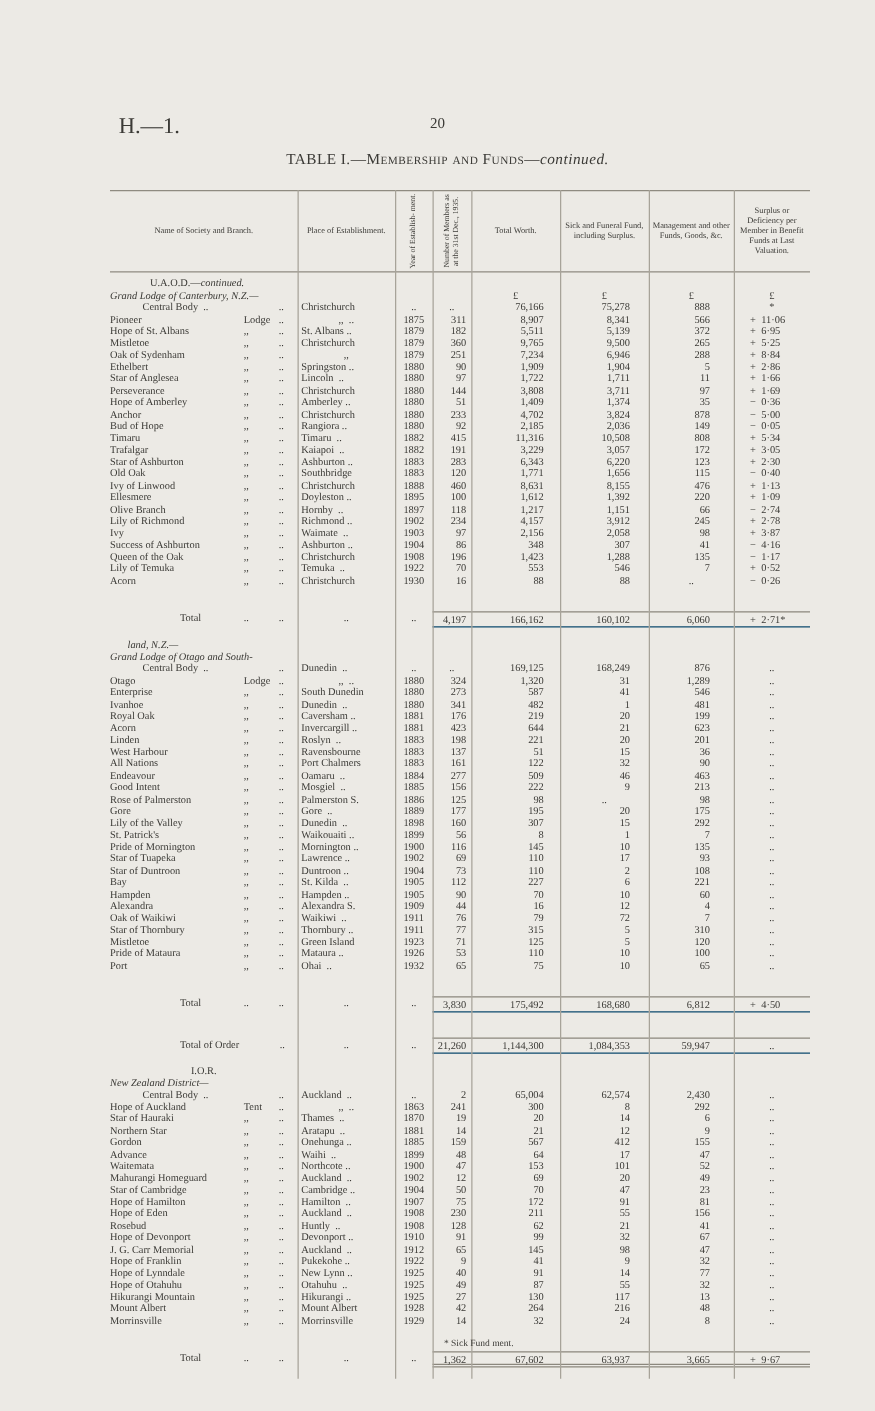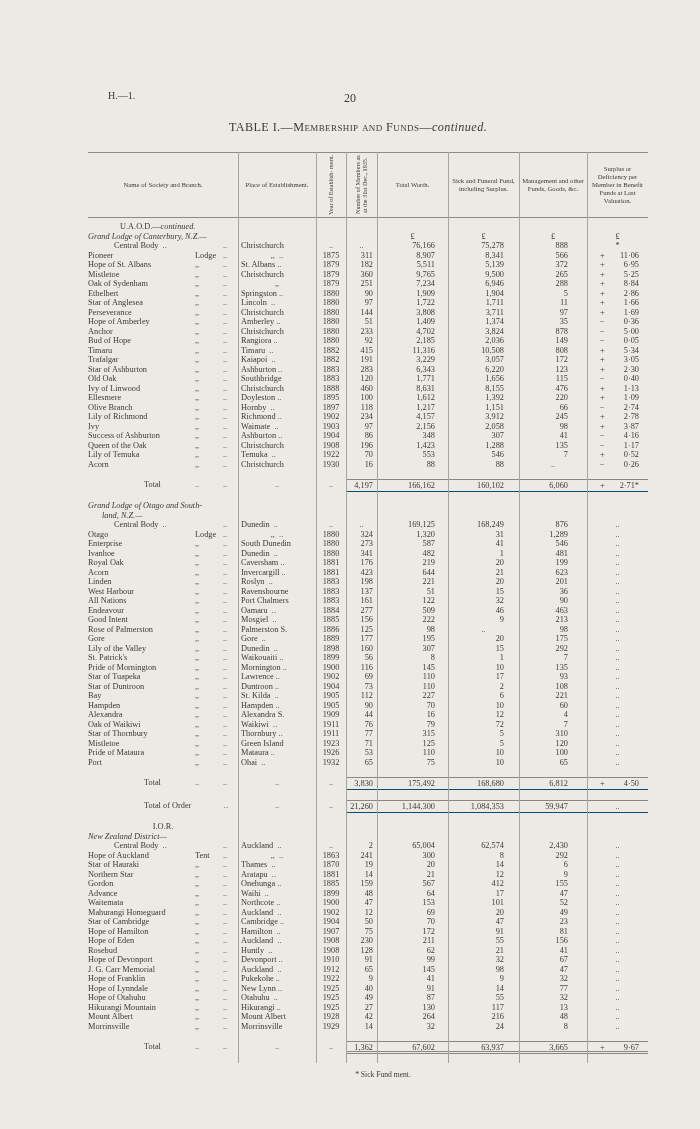--- a/index.html
+++ b/index.html
@@ -1,18 +1,18 @@
 <!DOCTYPE html>
 <html><head>
 <meta charset="utf-8">
 <style>
   * { margin:0; padding:0; box-sizing:border-box; }
   html,body { width:700px; height:1129px; }
   body { background:#eceae5; font-family:"Liberation Serif", serif; color:#3b3a36; position:relative; overflow:hidden; }
-  .doc-ref { position:absolute; left:108px; top:90px; font-size:10px; }
+  .doc-ref { position:absolute; left:95px; top:90px; font-size:18px; }
   .page-num { position:absolute; left:0; top:91px; width:700px; text-align:center; font-size:12px; }
   .title { position:absolute; left:0; top:120px; width:700px; text-align:center; font-size:12.2px; letter-spacing:.4px;padding-left:16px; }
   .title .sc { font-variant:small-caps; }
   .title .it { font-style:italic; }
   .tbl { position:absolute; left:88px; top:152px; width:560px; }
   .vline { position:absolute; top:0; bottom:0; width:1px; background:#a7a399; }
   .v1{left:150px}.v2{left:228px}.v3{left:258px}.v4{left:289px}.v5{left:360px}.v6{left:431px}.v7{left:499px}
   .hdr { display:flex; height:66px; border-top:1px solid #8f8b81; border-bottom:1px solid #8f8b81; font-size:6.7px; line-height:8px; }
   .hdr > div { display:flex; align-items:center; justify-content:center; text-align:center; padding:1px 3px; height:100%; }
   .vert { writing-mode:vertical-rl; transform:rotate(180deg); font-size:6.2px; line-height:7.2px; max-height:62px; text-align:center; }
@@ -34,23 +34,23 @@
   .c-place.ctr { text-align:center; padding-left:0; }
   .c-year { text-align:center; }
   .c-mem { text-align:right; padding-right:4px; }
   .m-worth { text-align:right; padding-right:13px; }
   .m-sick { text-align:right; padding-right:15px; }
   .m-mgmt { text-align:right; padding-right:19px; }
   .ctrv { text-align:center !important; padding-right:0 !important; }
   .pound { text-align:center !important; padding:0 !important; }
   .c-sur.sv { display:flex; padding-left:13px; }
   .c-sur .sg { width:9px; }
-  .c-sur .sval { width:30px; text-align:right; }
+  .c-sur .sval { width:30px; }
   .c-sur.plain { text-align:center; }
-  .trow { height:13px; line-height:12px; margin:10px 0 9px; }
+  .trow { height:13px; line-height:12px; margin:20px 0 9px; }
   .trow .tb { border-top:1px solid #8b877d; border-bottom:1px solid #0c4a6e; }
   .trow.final .tb { border-bottom:3px double #8b877d; }
   .footnote { position:absolute; left:88px; top:1070px; width:560px; text-align:center; font-size:7.6px; padding-left:30px; }
 </style>
 </head>
 <body>
 
 <div class="doc-ref">H.—1.</div>
 <div class="page-num">20</div>
 
@@ -92,22 +92,22 @@
       <div class="row"><div class="w0 c0"><span class="nm">Ivy of Linwood</span><span class="des">,,</span><span class="dt">..</span></div><div class="w1 c-place">Christchurch</div><div class="w2 c-year">1888</div><div class="w3 c-mem">460</div><div class="w4 m-worth">8,631</div><div class="w5 m-sick">8,155</div><div class="w6 m-mgmt">476</div><div class="w7 c-sur sv"><span class="sg">+</span><span class="sval">1·13</span></div></div>
       <div class="row"><div class="w0 c0"><span class="nm">Ellesmere</span><span class="des">,,</span><span class="dt">..</span></div><div class="w1 c-place">Doyleston ..</div><div class="w2 c-year">1895</div><div class="w3 c-mem">100</div><div class="w4 m-worth">1,612</div><div class="w5 m-sick">1,392</div><div class="w6 m-mgmt">220</div><div class="w7 c-sur sv"><span class="sg">+</span><span class="sval">1·09</span></div></div>
       <div class="row"><div class="w0 c0"><span class="nm">Olive Branch</span><span class="des">,,</span><span class="dt">..</span></div><div class="w1 c-place">Hornby  ..</div><div class="w2 c-year">1897</div><div class="w3 c-mem">118</div><div class="w4 m-worth">1,217</div><div class="w5 m-sick">1,151</div><div class="w6 m-mgmt">66</div><div class="w7 c-sur sv"><span class="sg">−</span><span class="sval">2·74</span></div></div>
       <div class="row"><div class="w0 c0"><span class="nm">Lily of Richmond</span><span class="des">,,</span><span class="dt">..</span></div><div class="w1 c-place">Richmond ..</div><div class="w2 c-year">1902</div><div class="w3 c-mem">234</div><div class="w4 m-worth">4,157</div><div class="w5 m-sick">3,912</div><div class="w6 m-mgmt">245</div><div class="w7 c-sur sv"><span class="sg">+</span><span class="sval">2·78</span></div></div>
       <div class="row"><div class="w0 c0"><span class="nm">Ivy</span><span class="des">,,</span><span class="dt">..</span></div><div class="w1 c-place">Waimate  ..</div><div class="w2 c-year">1903</div><div class="w3 c-mem">97</div><div class="w4 m-worth">2,156</div><div class="w5 m-sick">2,058</div><div class="w6 m-mgmt">98</div><div class="w7 c-sur sv"><span class="sg">+</span><span class="sval">3·87</span></div></div>
       <div class="row"><div class="w0 c0"><span class="nm">Success of Ashburton</span><span class="des">,,</span><span class="dt">..</span></div><div class="w1 c-place">Ashburton ..</div><div class="w2 c-year">1904</div><div class="w3 c-mem">86</div><div class="w4 m-worth">348</div><div class="w5 m-sick">307</div><div class="w6 m-mgmt">41</div><div class="w7 c-sur sv"><span class="sg">−</span><span class="sval">4·16</span></div></div>
       <div class="row"><div class="w0 c0"><span class="nm">Queen of the Oak</span><span class="des">,,</span><span class="dt">..</span></div><div class="w1 c-place">Christchurch</div><div class="w2 c-year">1908</div><div class="w3 c-mem">196</div><div class="w4 m-worth">1,423</div><div class="w5 m-sick">1,288</div><div class="w6 m-mgmt">135</div><div class="w7 c-sur sv"><span class="sg">−</span><span class="sval">1·17</span></div></div>
       <div class="row"><div class="w0 c0"><span class="nm">Lily of Temuka</span><span class="des">,,</span><span class="dt">..</span></div><div class="w1 c-place">Temuka  ..</div><div class="w2 c-year">1922</div><div class="w3 c-mem">70</div><div class="w4 m-worth">553</div><div class="w5 m-sick">546</div><div class="w6 m-mgmt">7</div><div class="w7 c-sur sv"><span class="sg">+</span><span class="sval">0·52</span></div></div>
       <div class="row"><div class="w0 c0"><span class="nm">Acorn</span><span class="des">,,</span><span class="dt">..</span></div><div class="w1 c-place">Christchurch</div><div class="w2 c-year">1930</div><div class="w3 c-mem">16</div><div class="w4 m-worth">88</div><div class="w5 m-sick">88</div><div class="w6 m-mgmt ctrv">..</div><div class="w7 c-sur sv"><span class="sg">−</span><span class="sval">0·26</span></div></div>
       <div class="row trow"><div class="w0 c0"><span class="nm tlab">Total</span><span class="des">..</span><span class="dt">..</span></div><div class="w1 c-place ctr">..</div><div class="w2 c-year">..</div><div class="w3 c-mem tb">4,197</div><div class="w4 m-worth tb">166,162</div><div class="w5 m-sick tb">160,102</div><div class="w6 m-mgmt tb">6,060</div><div class="w7 c-sur sv tb"><span class="sg">+</span><span class="sval">2·71*</span></div></div>
+      <div class="row"><div class="w0 c0h italic ind2"><span class="t1">land, N.Z.—</span></div><div class="w1"></div><div class="w2"></div><div class="w3"></div><div class="w4 pound"></div><div class="w5 pound"></div><div class="w6 pound"></div><div class="w7 pound"></div></div>
       <div class="row"><div class="w0 c0h italic"><span class="t1">Grand Lodge of Otago and South-</span></div><div class="w1"></div><div class="w2"></div><div class="w3"></div><div class="w4 pound"></div><div class="w5 pound"></div><div class="w6 pound"></div><div class="w7 pound"></div></div>
-      <div class="row"><div class="w0 c0h italic ind2"><span class="t1">land, N.Z.—</span></div><div class="w1"></div><div class="w2"></div><div class="w3"></div><div class="w4 pound"></div><div class="w5 pound"></div><div class="w6 pound"></div><div class="w7 pound"></div></div>
       <div class="row"><div class="w0 c0"><span class="nm ind">Central Body  ..</span><span class="des"></span><span class="dt">..</span></div><div class="w1 c-place">Dunedin  ..</div><div class="w2 c-year">..</div><div class="w3 c-mem ctrv">..</div><div class="w4 m-worth">169,125</div><div class="w5 m-sick">168,249</div><div class="w6 m-mgmt">876</div><div class="w7 c-sur plain">..</div></div>
       <div class="row"><div class="w0 c0"><span class="nm">Otago</span><span class="des">Lodge</span><span class="dt">..</span></div><div class="w1 c-place ctr">,,  ..</div><div class="w2 c-year">1880</div><div class="w3 c-mem">324</div><div class="w4 m-worth">1,320</div><div class="w5 m-sick">31</div><div class="w6 m-mgmt">1,289</div><div class="w7 c-sur plain">..</div></div>
       <div class="row"><div class="w0 c0"><span class="nm">Enterprise</span><span class="des">,,</span><span class="dt">..</span></div><div class="w1 c-place">South Dunedin</div><div class="w2 c-year">1880</div><div class="w3 c-mem">273</div><div class="w4 m-worth">587</div><div class="w5 m-sick">41</div><div class="w6 m-mgmt">546</div><div class="w7 c-sur plain">..</div></div>
       <div class="row"><div class="w0 c0"><span class="nm">Ivanhoe</span><span class="des">,,</span><span class="dt">..</span></div><div class="w1 c-place">Dunedin  ..</div><div class="w2 c-year">1880</div><div class="w3 c-mem">341</div><div class="w4 m-worth">482</div><div class="w5 m-sick">1</div><div class="w6 m-mgmt">481</div><div class="w7 c-sur plain">..</div></div>
       <div class="row"><div class="w0 c0"><span class="nm">Royal Oak</span><span class="des">,,</span><span class="dt">..</span></div><div class="w1 c-place">Caversham ..</div><div class="w2 c-year">1881</div><div class="w3 c-mem">176</div><div class="w4 m-worth">219</div><div class="w5 m-sick">20</div><div class="w6 m-mgmt">199</div><div class="w7 c-sur plain">..</div></div>
       <div class="row"><div class="w0 c0"><span class="nm">Acorn</span><span class="des">,,</span><span class="dt">..</span></div><div class="w1 c-place">Invercargill ..</div><div class="w2 c-year">1881</div><div class="w3 c-mem">423</div><div class="w4 m-worth">644</div><div class="w5 m-sick">21</div><div class="w6 m-mgmt">623</div><div class="w7 c-sur plain">..</div></div>
       <div class="row"><div class="w0 c0"><span class="nm">Linden</span><span class="des">,,</span><span class="dt">..</span></div><div class="w1 c-place">Roslyn  ..</div><div class="w2 c-year">1883</div><div class="w3 c-mem">198</div><div class="w4 m-worth">221</div><div class="w5 m-sick">20</div><div class="w6 m-mgmt">201</div><div class="w7 c-sur plain">..</div></div>
       <div class="row"><div class="w0 c0"><span class="nm">West Harbour</span><span class="des">,,</span><span class="dt">..</span></div><div class="w1 c-place">Ravensbourne</div><div class="w2 c-year">1883</div><div class="w3 c-mem">137</div><div class="w4 m-worth">51</div><div class="w5 m-sick">15</div><div class="w6 m-mgmt">36</div><div class="w7 c-sur plain">..</div></div>
       <div class="row"><div class="w0 c0"><span class="nm">All Nations</span><span class="des">,,</span><span class="dt">..</span></div><div class="w1 c-place">Port Chalmers</div><div class="w2 c-year">1883</div><div class="w3 c-mem">161</div><div class="w4 m-worth">122</div><div class="w5 m-sick">32</div><div class="w6 m-mgmt">90</div><div class="w7 c-sur plain">..</div></div>
       <div class="row"><div class="w0 c0"><span class="nm">Endeavour</span><span class="des">,,</span><span class="dt">..</span></div><div class="w1 c-place">Oamaru  ..</div><div class="w2 c-year">1884</div><div class="w3 c-mem">277</div><div class="w4 m-worth">509</div><div class="w5 m-sick">46</div><div class="w6 m-mgmt">463</div><div class="w7 c-sur plain">..</div></div>

